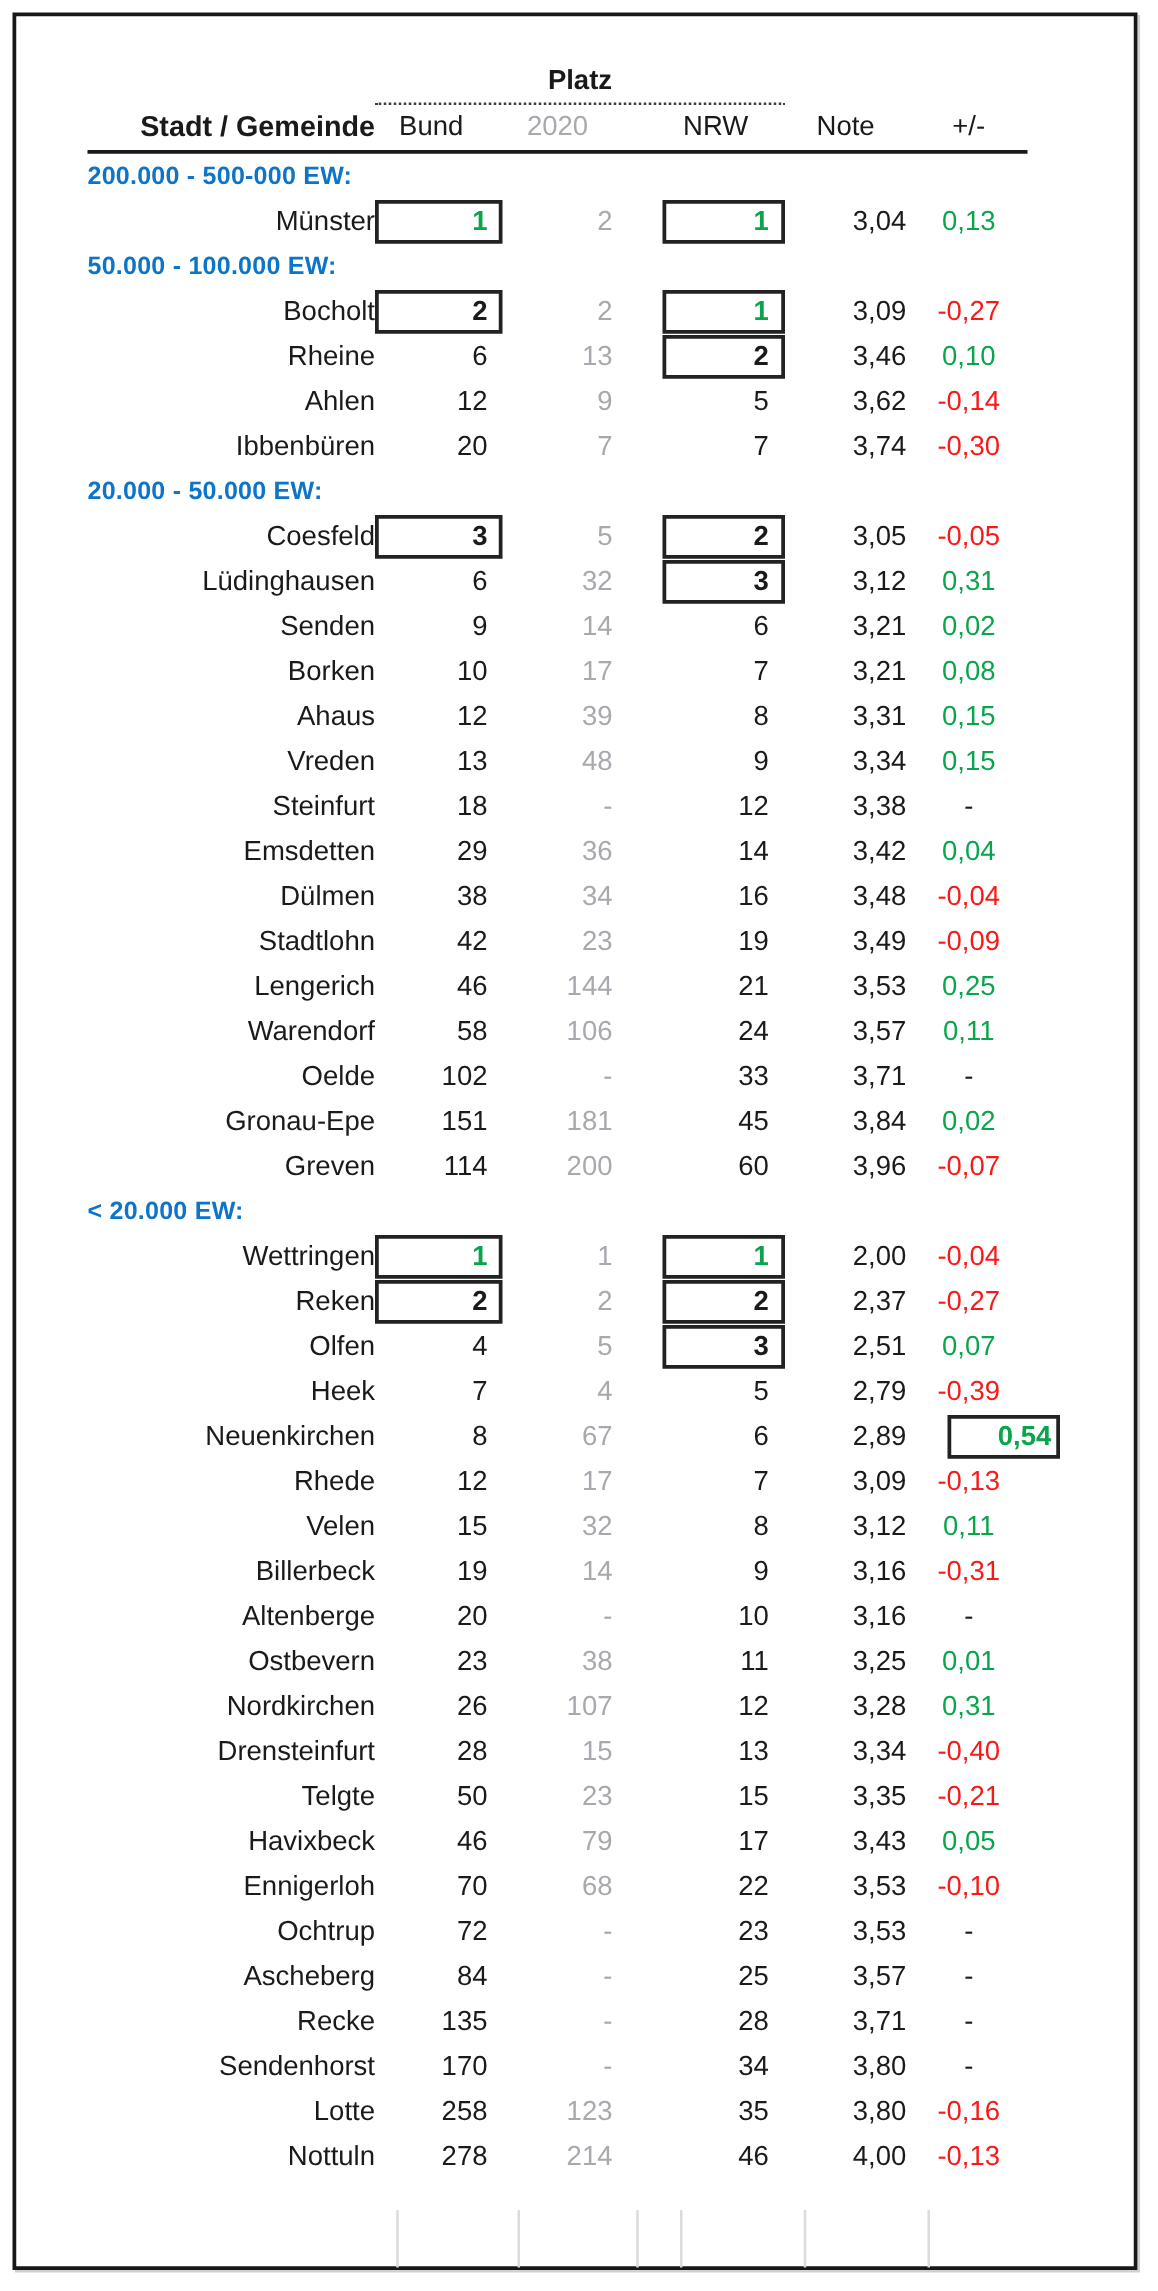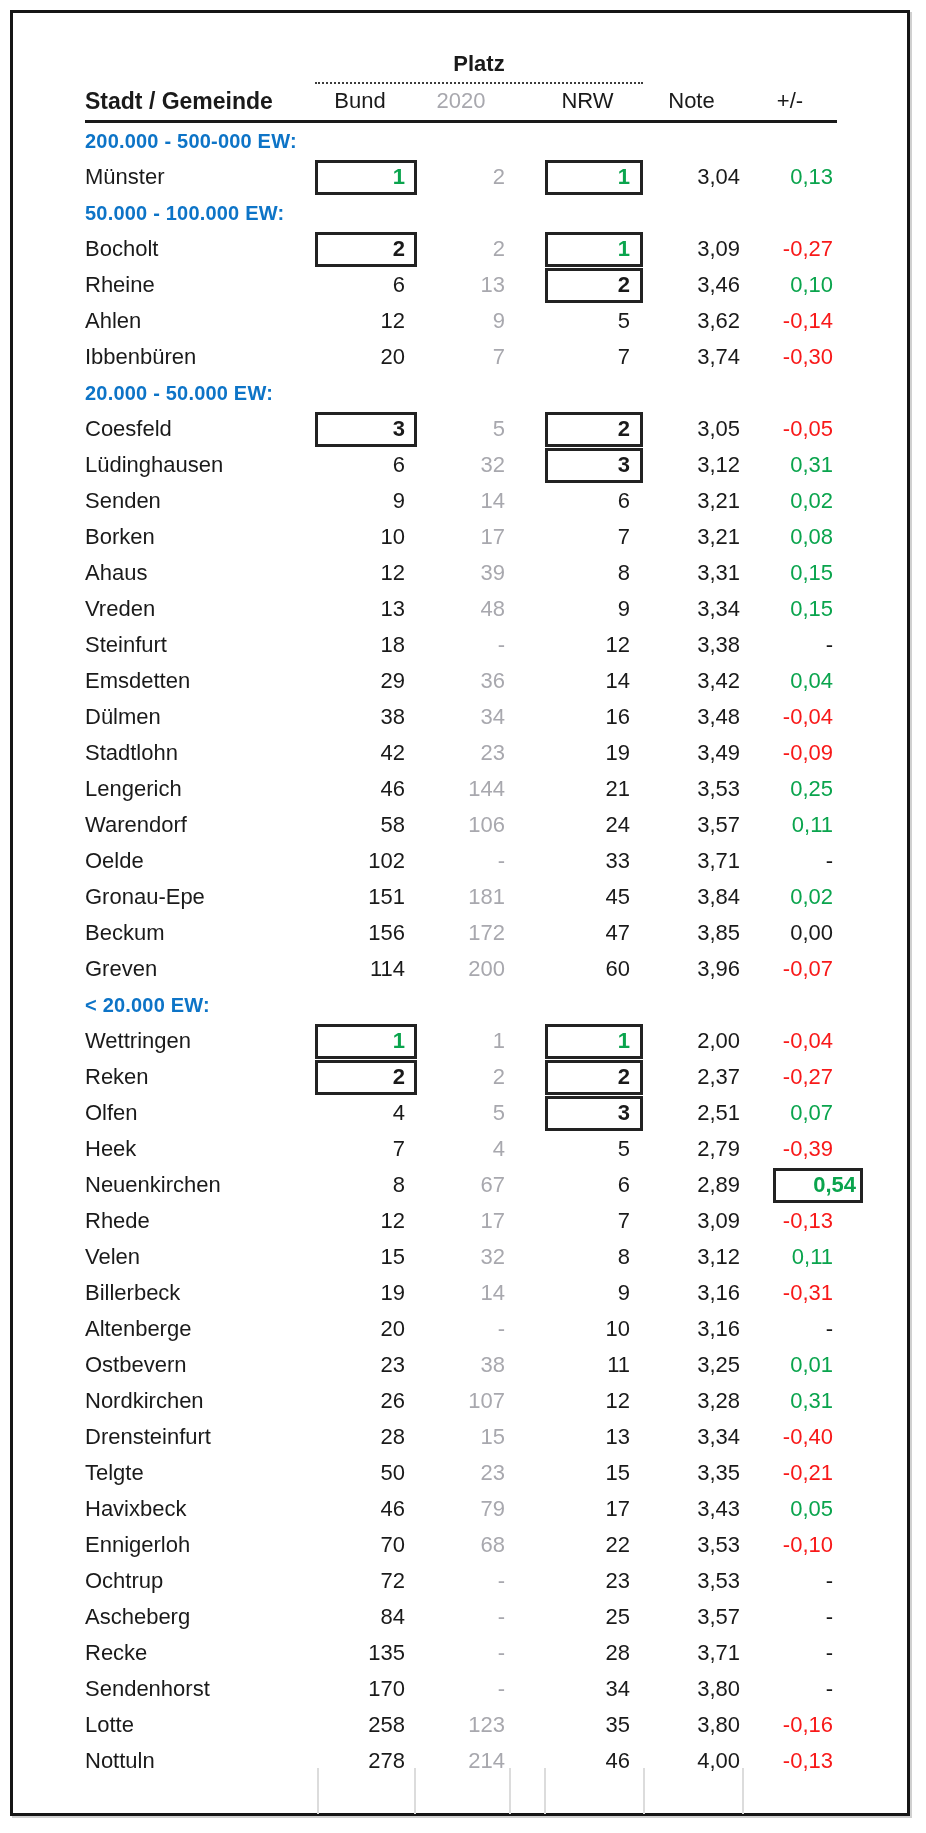--- a/index.html
+++ b/index.html
@@ -7,21 +7,21 @@
     width:926px;height:1833px;position:relative;
     font-family:"Liberation Sans","DejaVu Sans",sans-serif;
     color:#1a1a1a;overflow:hidden;
   }
   .frame{
     position:absolute;left:10px;top:10px;width:900px;height:1806px;
     border:3px solid #161616;box-sizing:border-box;
     box-shadow:2px 2px 0 rgba(150,150,150,.45);
     pointer-events:none;
   }
-  .content{position:absolute;left:85px;top:48px;width:752px;}
+  .content{position:absolute;left:70px;top:48px;width:752px;}
   .grid{
     display:grid;
     grid-template-columns:230px 102px 93px 35px 98px 104px 90px;
     align-items:center;
   }
   .platz-row{height:36px;align-items:end;}
   .platz{
     grid-column:2/6;text-align:center;font-weight:bold;font-size:22px;
     border-bottom:2px dotted #3c3c3c;padding-bottom:5px;
   }
@@ -30,27 +30,27 @@
   .hdr.city{font-weight:bold;font-size:23px;}
   .hdr.num{text-align:center;}
   .hdr.gray{color:var(--gray);}
   .thick-rule{height:3px;background:#1a1a1a;margin-top:2px;width:752px;}
   .row{height:36px;font-size:22px;}
   .group-label{
     grid-column:1/8;color:var(--blue);font-weight:bold;font-size:20px;
     letter-spacing:.2px;
   }
   .c{white-space:nowrap;}
-  .city{text-align:left;}
+  .city{text-align:right;}
   .num{text-align:right;}
   .bund{padding-right:12px;}
   .y2020{padding-right:5px;color:var(--gray);}
   .nrw{padding-right:13px;}
   .note{padding-right:7px;}
-  .diff{padding-right:4px;}
+  .diff{padding-right:4px;text-align:center;}
   .has-box{padding-right:0 !important;}
   .boxed{
     height:35px;width:100%;box-sizing:border-box;
     border:3px solid #222222;background:#ffffff;
     display:flex;align-items:center;justify-content:flex-end;
     font-weight:bold;
   }
   .boxed.in-bund{padding-right:9px;}
   .boxed.in-nrw{padding-right:10px;}
   .boxed.in-diff{padding-right:4px;margin-left:26px;}
@@ -269,29 +269,20 @@
       <div class="grid row">
         <div class="c city">Gronau-Epe</div>
         <div class="c num bund">151</div>
         <div class="c num y2020">181</div>
         <div class=""></div>
         <div class="c num nrw">45</div>
         <div class="c num note">3,84</div>
         <div class="c num diff green">0,02</div>
       </div>
       <div class="grid row">
-        <div class="c city">Beckum</div>
-        <div class="c num bund">156</div>
-        <div class="c num y2020">172</div>
-        <div class=""></div>
-        <div class="c num nrw">47</div>
-        <div class="c num note">3,85</div>
-        <div class="c num diff black">0,00</div>
-      </div>
-      <div class="grid row">
         <div class="c city">Greven</div>
         <div class="c num bund">114</div>
         <div class="c num y2020">200</div>
         <div class=""></div>
         <div class="c num nrw">60</div>
         <div class="c num note">3,96</div>
         <div class="c num diff red">-0,07</div>
       </div>
       <div class="grid row">
         <div class="group-label">&lt; 20.000 EW:</div>

